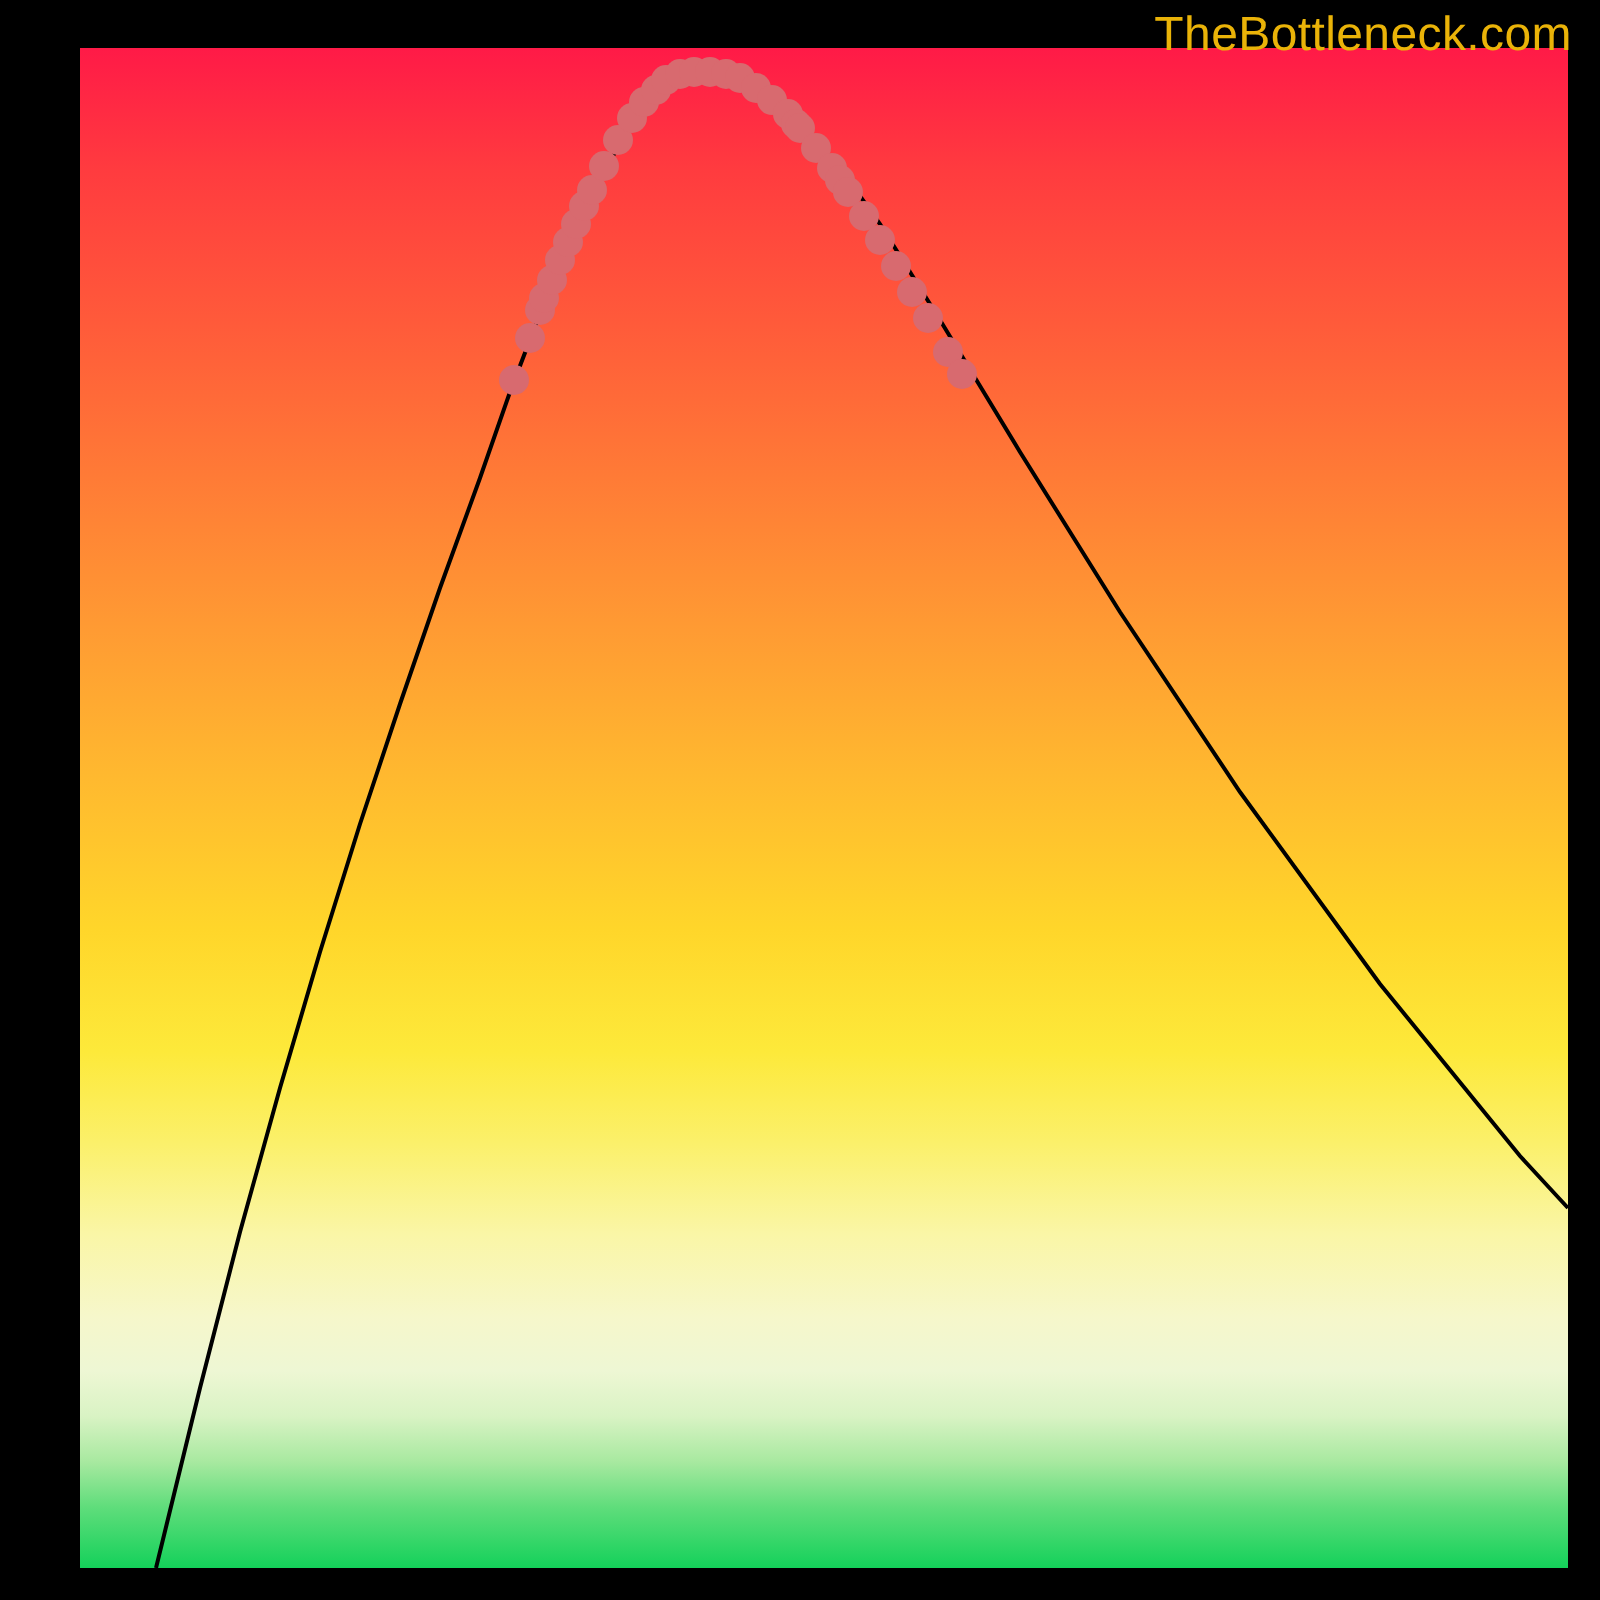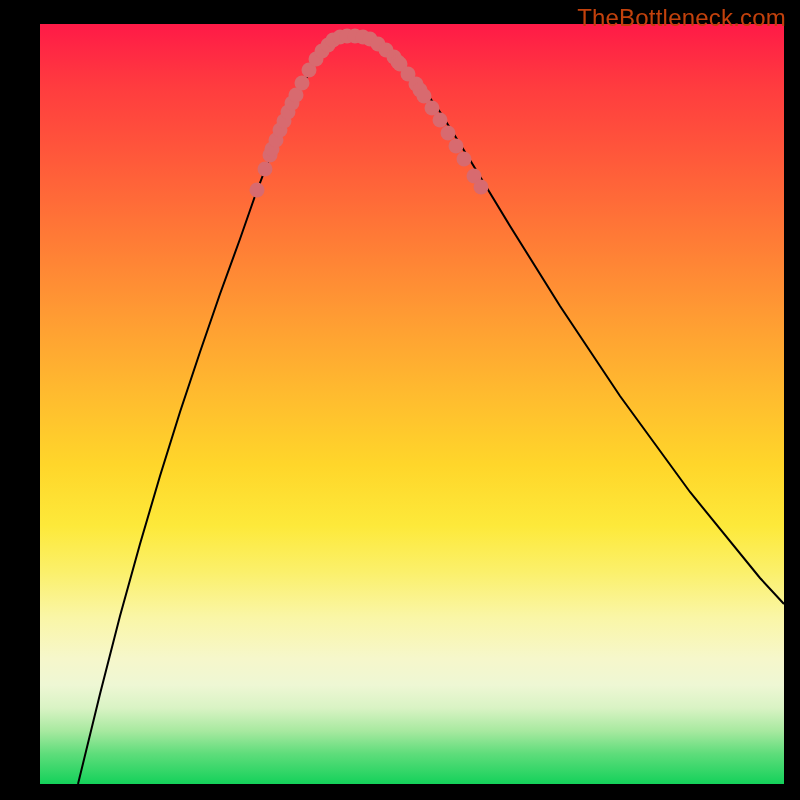--- a/index.html
+++ b/index.html
@@ -42,21 +42,21 @@
       #d9f3c4 90%,
       #a8e9a0 93%,
       #5fdd7b 96%,
       #14d15a 100%
     );
   }
   .watermark {
     position: absolute;
     top: 4px;
     right: 14px;
-    color: #c2410c;
+    color: #eab308;
     font-size: 24px;
     font-weight: 500;
     letter-spacing: 0.2px;
     font-family: Arial, Helvetica, sans-serif;
   }
   svg.curve {
     position: absolute;
     left: 0;
     top: 0;
     width: 744px;

